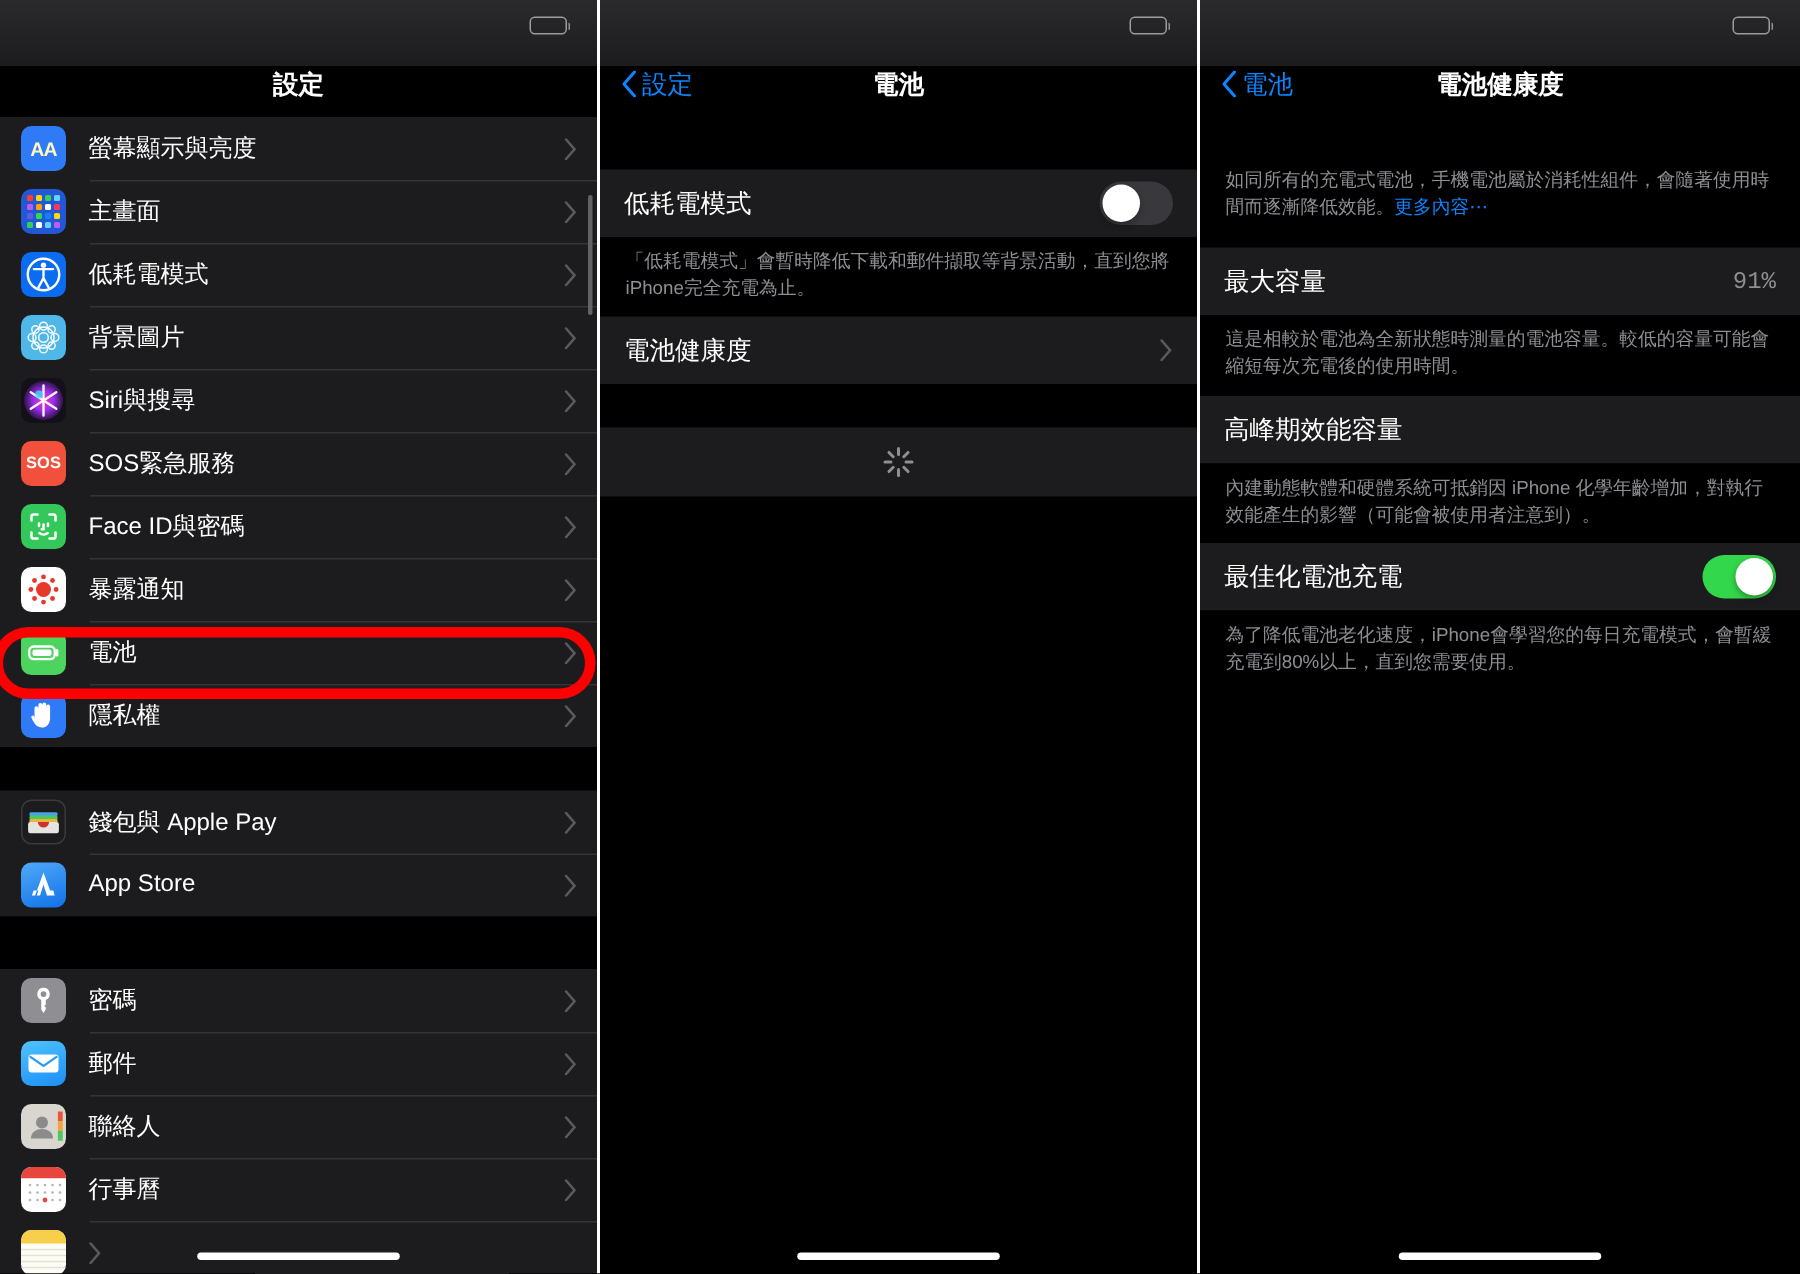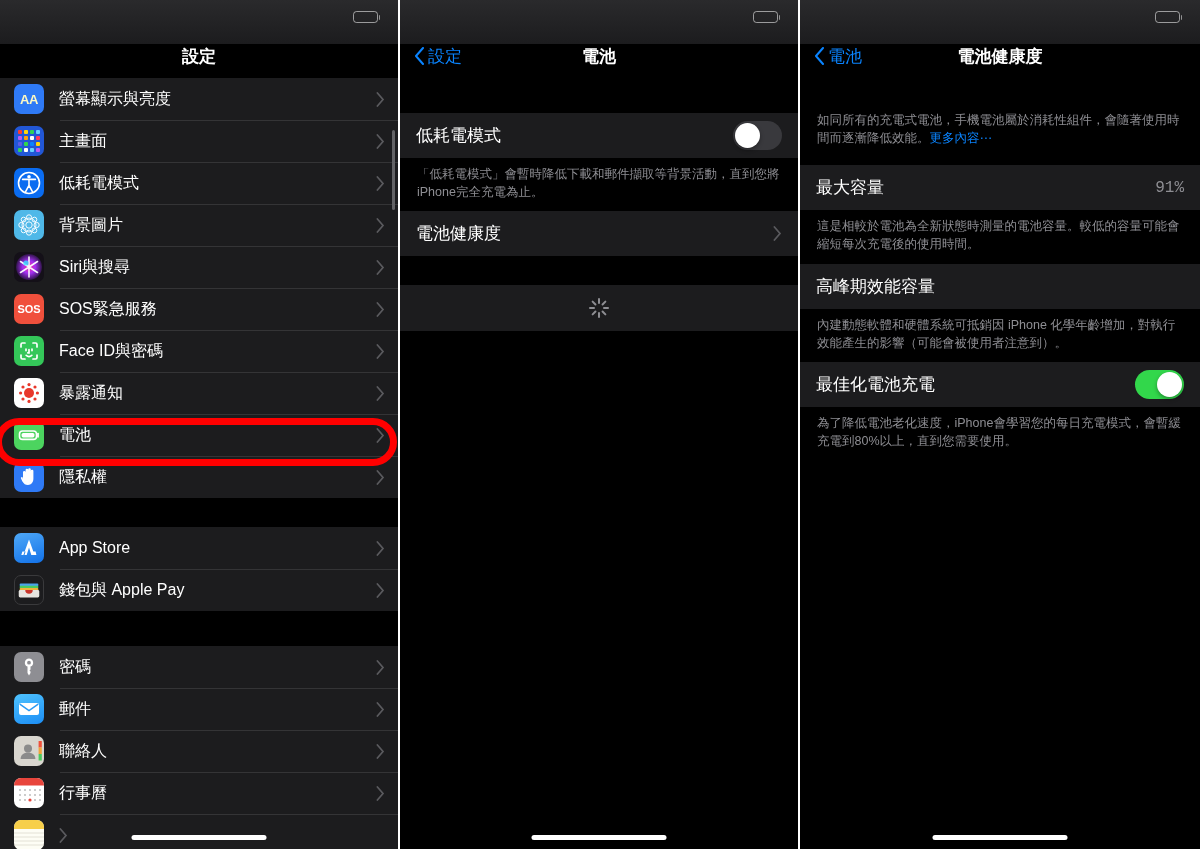--- a/index.html
+++ b/index.html
@@ -329,41 +329,41 @@
         <svg class="chev-r" viewBox="0 0 9 15">
             <path d="M1.4 1 7 7.5 1.4 14" stroke="#8e8e93" stroke-width="1.7" fill="none" stroke-linecap="round"></path>
           </svg>
       </div>
     </div>
 
     <div class="gap" style="height:29px"></div>
 
     <div class="group">
       <div class="row">
-        <span class="row-ico" style="background:linear-gradient(160deg,#4fa9f8,#1271e8)">
-          <svg viewBox="0 0 30 30" width="30" height="30">
-              <path d="M15 6.6 9.4 22h3.3L15 14.6 17.3 22h3.3zM8.4 18.6h3.2l-1.1 3.4H7.3zm13.2 0h-3.2l1.1 3.4h2.9z" fill="#fff"></path>
-            </svg>
-        </span>
-        <span class="row-label">App Store</span>
-        <svg class="chev-r" viewBox="0 0 9 15">
-            <path d="M1.4 1 7 7.5 1.4 14" stroke="#8e8e93" stroke-width="1.7" fill="none" stroke-linecap="round"></path>
-          </svg>
-      </div>
-      <div class="row">
         <span class="row-ico" style="background:#1c1c1e;border:1px solid #3a3a3c">
           <svg viewBox="0 0 30 30" width="30" height="30">
             <rect x="5" y="8" width="20" height="3" rx="1" fill="#4aa3e8"></rect>
             <rect x="5" y="10.4" width="20" height="3" rx="1" fill="#4cc95d"></rect>
             <rect x="5" y="12.8" width="20" height="3" rx="1" fill="#f0b23b"></rect>
             <rect x="4" y="15" width="22" height="8" rx="1.6" fill="#e6e4e0"></rect>
             <path d="M11 15h8a4 4 0 0 1-8 0z" fill="#c9352b"></path>
           </svg>
         </span>
         <span class="row-label">錢包與 Apple Pay</span>
+        <svg class="chev-r" viewBox="0 0 9 15">
+            <path d="M1.4 1 7 7.5 1.4 14" stroke="#8e8e93" stroke-width="1.7" fill="none" stroke-linecap="round"></path>
+          </svg>
+      </div>
+      <div class="row">
+        <span class="row-ico" style="background:linear-gradient(160deg,#4fa9f8,#1271e8)">
+          <svg viewBox="0 0 30 30" width="30" height="30">
+              <path d="M15 6.6 9.4 22h3.3L15 14.6 17.3 22h3.3zM8.4 18.6h3.2l-1.1 3.4H7.3zm13.2 0h-3.2l1.1 3.4h2.9z" fill="#fff"></path>
+            </svg>
+        </span>
+        <span class="row-label">App Store</span>
         <svg class="chev-r" viewBox="0 0 9 15">
             <path d="M1.4 1 7 7.5 1.4 14" stroke="#8e8e93" stroke-width="1.7" fill="none" stroke-linecap="round"></path>
           </svg>
       </div>
     </div>
 
     <div class="gap" style="height:35px"></div>
 
     <div class="group">
       <div class="row">

